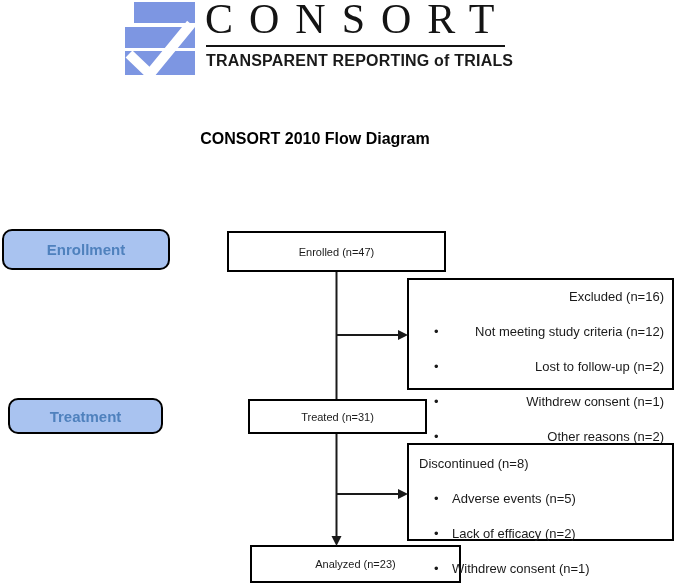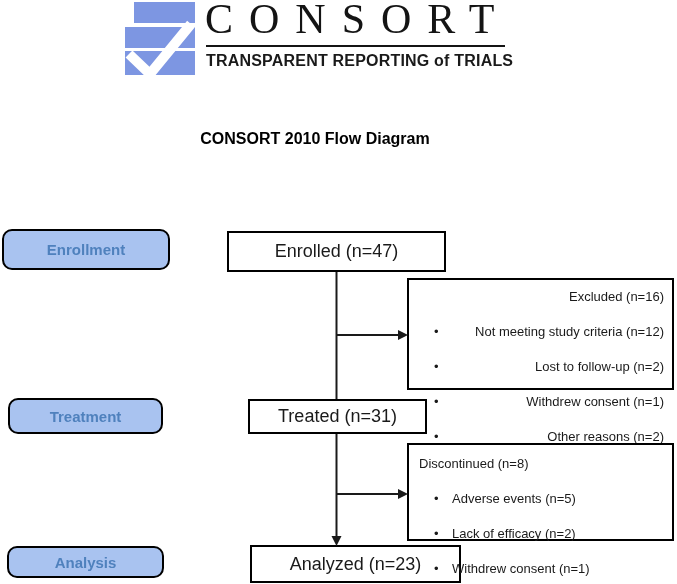--- a/index.html
+++ b/index.html
@@ -74,21 +74,21 @@
   }
   .stage-enrollment { left: 2px;  top: 229px; width: 168px; height: 41px; }
   .stage-treatment  { left: 8px;  top: 398px; width: 155px; height: 36px; }
   .stage-analysis   { left: 7px;  top: 546px; width: 157px; height: 32px; }
 
   
   .node {
     position: absolute;
     background: #fff;
     border: 2px solid #000;
-    font-size: 18px;
+    font-size: 11px;
     color: #1a1a1a;
     display: flex;
     align-items: center;
     justify-content: center;
     text-align: center;
   }
   .node-enrolled { left: 227px; top: 231px; width: 219px; height: 41px; }
   .node-treated  { left: 248px; top: 399px; width: 179px; height: 35px; }
   .node-analyzed { left: 250px; top: 545px; width: 211px; height: 38px; }
 
@@ -137,21 +137,20 @@
     <polyline points="4,52 25,72 66,22" fill="none" stroke="#ffffff" stroke-width="10"></polyline>
   </svg>
   <div class="wordmark">CONSORT</div>
   <div class="wordmark-rule"></div>
   <div class="tagline">TRANSPARENT REPORTING of TRIALS</div>
 
   <div class="doc-title">CONSORT 2010 Flow Diagram</div>
 
   <div class="stage stage-enrollment">Enrollment</div>
   <div class="stage stage-treatment">Treatment</div>
-  <div class="stage stage-analysis">Analysis</div>
 
   <div class="node node-enrolled">Enrolled (n=47)</div>
   <div class="node node-treated">Treated (n=31)</div>
   <div class="node node-analyzed">Analyzed (n=23)</div>
 
   <div class="side-box side-excluded">
     <div class="side-title">Excluded (n=16)</div>
     <ul class="reason-list">
         <li>Not meeting study criteria (n=12)</li>
         <li>Lost to follow-up (n=2)</li>

